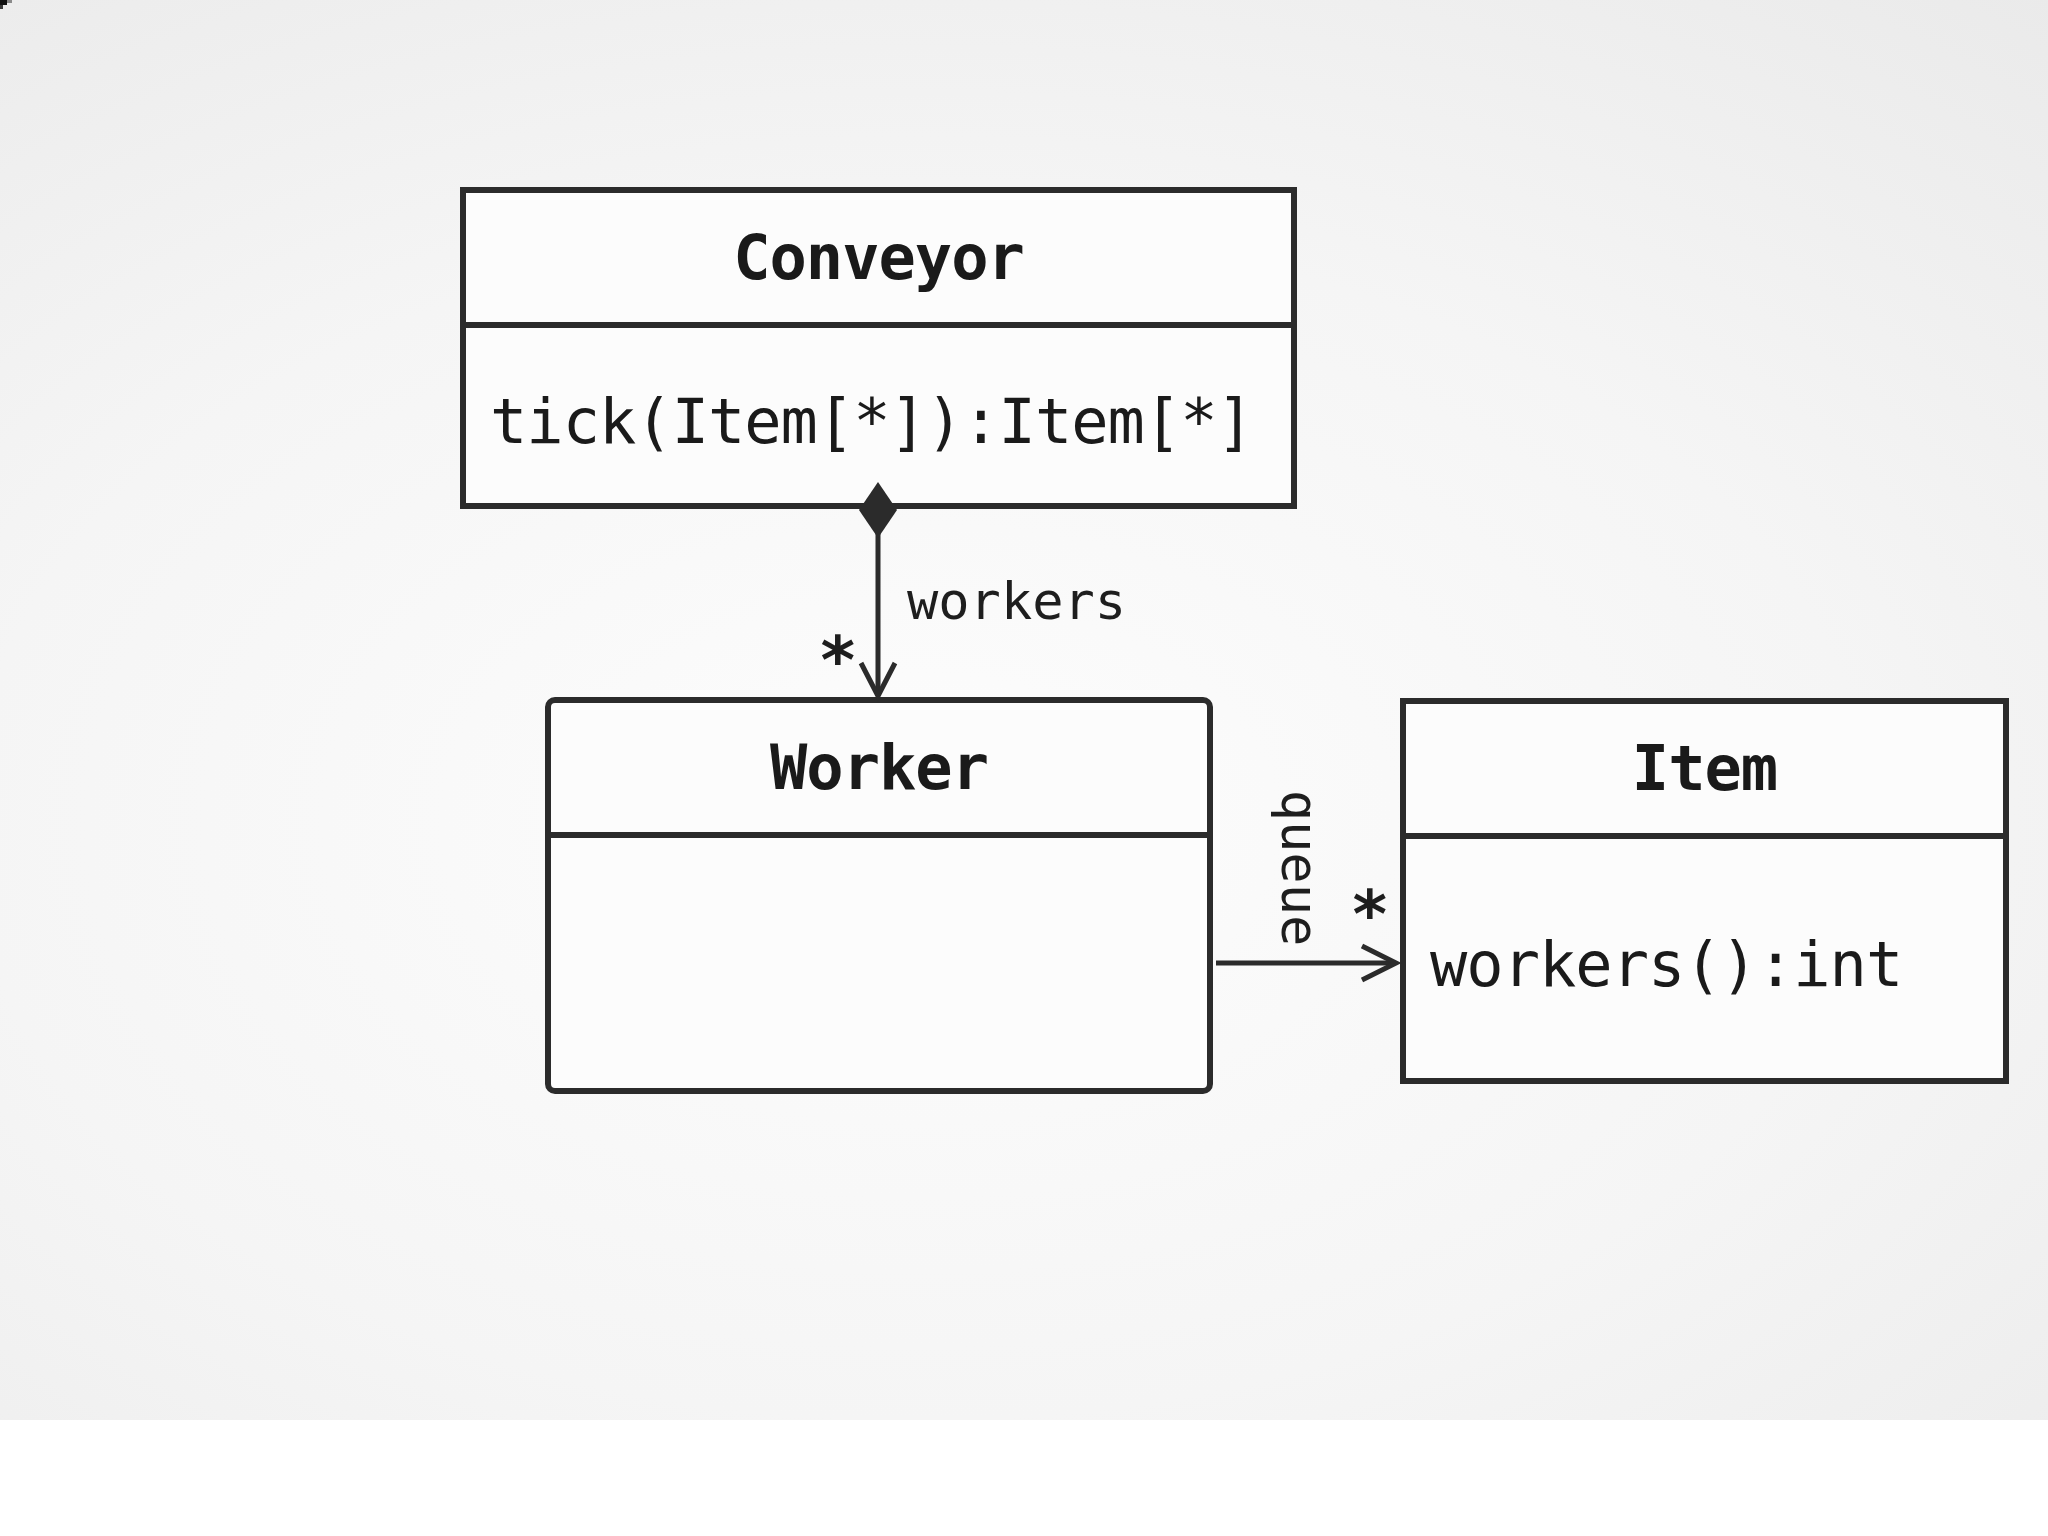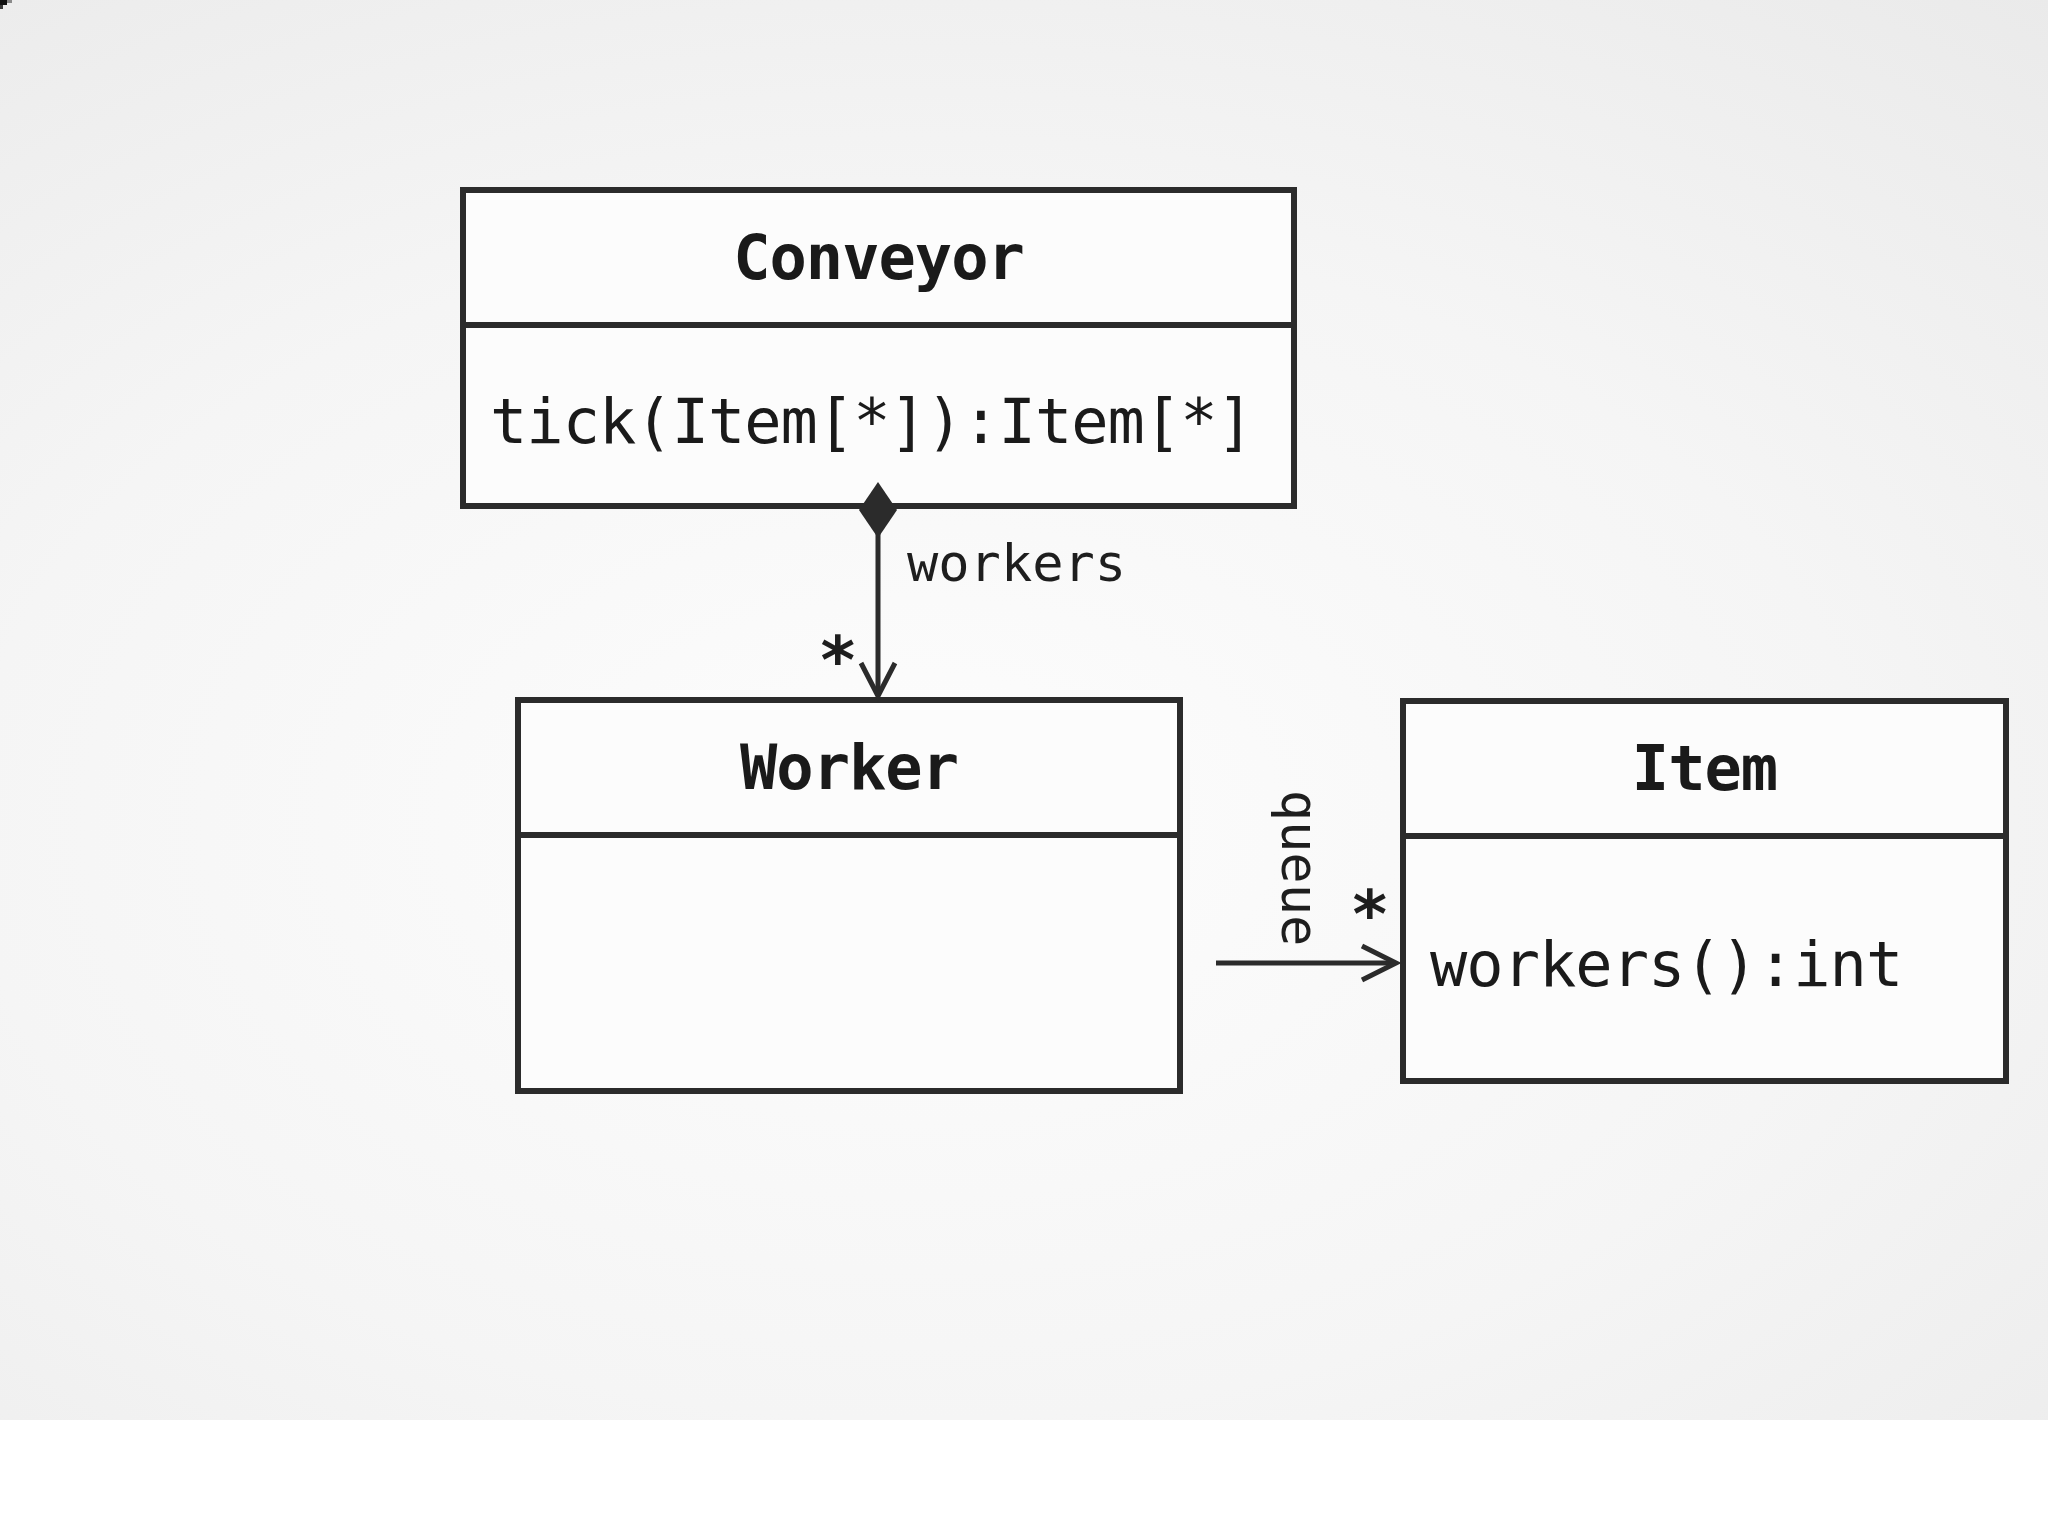--- a/index.html
+++ b/index.html
@@ -31,32 +31,32 @@
     position:absolute;left:0;right:0;bottom:0;top:135px;
     display:flex;flex-direction:column;justify-content:center;
     padding-left:24px;
   }
   .method-line{
     font-size:62px;line-height:90px;white-space:pre;
     letter-spacing:-1px;
     margin-top:12px;
   }
   #box-conveyor{left:460px;top:187px;width:837px;height:322px;}
-  #box-worker  {left:515px;top:697px;width:668px;height:397px;}
+  #box-worker  {left:545px;top:697px;width:668px;height:397px;border-radius:10px;}
   #box-item    {left:1400px;top:698px;width:609px;height:386px;}
 
   #edges{position:absolute;left:0;top:0;width:2048px;height:1536px;pointer-events:none;}
 
   .edge-label{
     position:absolute;
     font-size:52px;line-height:1;
     color:#1e1e1e;
     white-space:nowrap;
   }
-  #label-workers{left:907px;top:537px;}
+  #label-workers{left:907px;top:575px;}
   #label-queue{
     left:1300px;top:868px;
     transform:translate(-50%,-50%) rotate(90deg);
   }
   .multiplicity{
     position:absolute;
     font-size:66px;line-height:1;font-weight:bold;
     color:#1e1e1e;
   }
   #mult-workers{left:818px;top:628px;}

